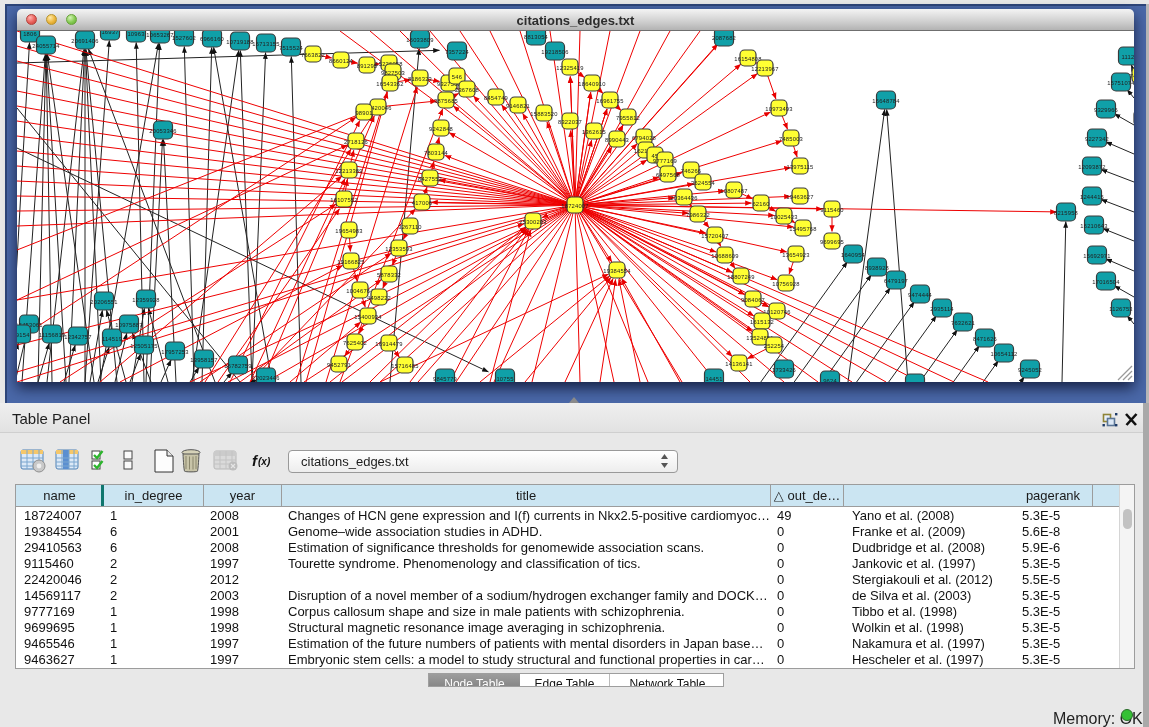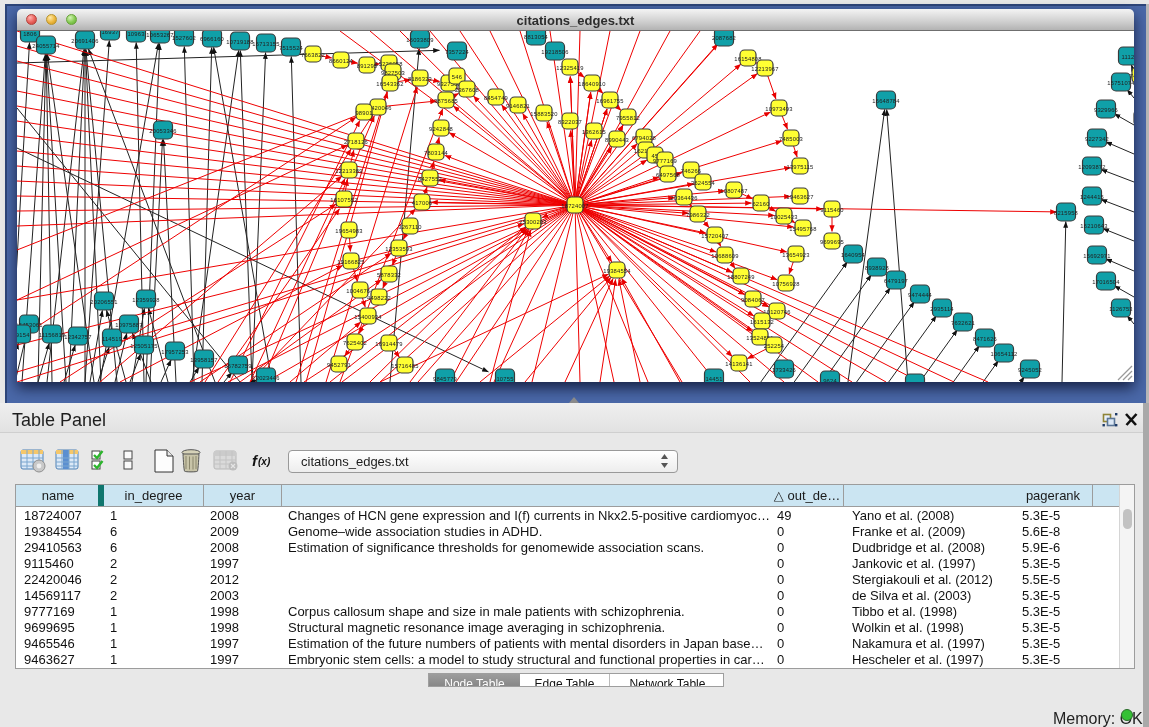--- a/index.html
+++ b/index.html
@@ -840,21 +840,21 @@
             <line x1="1101" y1="349" x2="1115" y2="335"></line>
           </g>
         </svg>
       </div>
  </div>
 </div>
 <div class="abs" style="left:569px;top:397px;width:0;height:0;border-left:5px solid transparent;border-right:5px solid transparent;border-bottom:6px solid #8a8a8a"></div>
 
 <div class="abs" style="left:0;top:403px;width:1149px;height:324px;background:#e8e8e8">
  <div class="abs" style="left:0;top:0;width:1149px;height:30px;background:linear-gradient(#efefef,#e2e2e2);border-bottom:1px solid #cfcfcf">
-   <div class="abs" style="left:12px;top:7px;font-size:18px;color:#1e1e1e">Table Panel</div>
+   <div class="abs" style="left:12px;top:7px;font-size:15px;color:#1e1e1e">Table Panel</div>
    <svg class="abs" width="40" height="18" viewBox="0 0 40 18" style="left:1100px;top:6px">
      <rect x="3.5" y="5.5" width="7" height="7" fill="#e8f0fa" stroke="#8f8436" stroke-width="1.6"></rect>
      <rect x="7.5" y="9.5" width="7" height="7" fill="#dce8f6" stroke="#5a7596" stroke-width="1.6"></rect>
      <rect x="15" y="4" width="2.4" height="2.4" fill="#1d3a66"></rect>
         <rect x="2.5" y="15" width="2.4" height="2.4" fill="#1d3a66"></rect>
         <rect x="15" y="15" width="2.4" height="2.4" fill="#1d3a66"></rect>
      <path d="M26 5 L36 16 M36.5 5 L26.5 16" stroke="#111" stroke-width="2.6"></path>
    </svg>
  </div>
 
@@ -897,74 +897,77 @@
   <div class="abs" style="left:288px;top:17px;width:390px;height:23px;background:linear-gradient(#ffffff,#ededed);border:1px solid #999;border-radius:4px;font-size:13px;color:#1c1c1c;line-height:21px;padding-left:12px">citations_edges.txt
     <svg class="abs" width="9" height="14" viewBox="0 0 9 14" style="right:8px;top:3px">
           <path d="M4.5 0L8 5H1z" fill="#555"></path>
           <path d="M4.5 14L8 9H1z" fill="#555"></path>
         </svg>
   </div>
  </div>
 
  <div class="abs" style="left:15px;top:81px;width:1120px;height:185px;background:#fff;border:1px solid #9c9c9c">
    <div class="abs" style="left:0;top:0;width:1104px;height:22px;background:#cbe5f2;border-bottom:1px solid #9c9c9c;font-size:13px;color:#1a1a1a">
-        <div style="position:absolute;left:2px;top:0;width:86px;height:21px;border-right:6px solid #0f766e;text-align:center;line-height:21px;overflow:hidden">name</div>
+        <div style="position:absolute;left:2px;top:0;width:86px;height:21px;border-right:3px solid #0f766e;text-align:center;line-height:21px;overflow:hidden">name</div>
         <div style="position:absolute;left:88px;top:0;width:100px;height:21px;border-right:1px solid #9c9c9c;text-align:center;line-height:21px;overflow:hidden">in_degree</div>
         <div style="position:absolute;left:188px;top:0;width:78px;height:21px;border-right:1px solid #9c9c9c;text-align:center;line-height:21px;overflow:hidden">year</div>
+        <div style="position:absolute;left:266px;top:0;width:489px;height:21px;border-right:1px solid #9c9c9c;text-align:center;line-height:21px;overflow:hidden">title</div>
         <div style="position:absolute;left:755px;top:0;width:73px;height:21px;border-right:1px solid #9c9c9c;text-align:center;line-height:21px;overflow:hidden">△ out_de…</div>
         <div style="position:absolute;left:998px;top:0;width:79px;height:21px;border-right:1px solid #9c9c9c;text-align:center;line-height:21px;overflow:hidden">pagerank</div>
       </div>
    <div class="abs" style="left:0;top:23px;width:1104px;height:160px;font-size:13px;color:#111">
         <div style="position:absolute;left:0;top:0px;width:1104px;height:16px">
           <div style="position:absolute;left:8px;width:80px;top:0;white-space:nowrap;overflow:hidden">18724007</div>
           <div style="position:absolute;left:94px;width:94px;top:0;white-space:nowrap;overflow:hidden">1</div>
           <div style="position:absolute;left:194px;width:72px;top:0;white-space:nowrap;overflow:hidden">2008</div>
           <div style="position:absolute;left:272px;width:483px;top:0;white-space:nowrap;overflow:hidden">Changes of HCN gene expression and I(f) currents in Nkx2.5-positive cardiomyoc…</div>
           <div style="position:absolute;left:761px;width:67px;top:0;white-space:nowrap;overflow:hidden">49</div>
           <div style="position:absolute;left:836px;width:162px;top:0;white-space:nowrap;overflow:hidden">Yano et al. (2008)</div>
           <div style="position:absolute;left:1006px;width:71px;top:0;white-space:nowrap;overflow:hidden">5.3E-5</div>
         </div>
         <div style="position:absolute;left:0;top:16px;width:1104px;height:16px">
           <div style="position:absolute;left:8px;width:80px;top:0;white-space:nowrap;overflow:hidden">19384554</div>
           <div style="position:absolute;left:94px;width:94px;top:0;white-space:nowrap;overflow:hidden">6</div>
-          <div style="position:absolute;left:194px;width:72px;top:0;white-space:nowrap;overflow:hidden">2009</div>
+          <div style="position:absolute;left:194px;width:72px;top:0;white-space:nowrap;overflow:hidden">2001</div>
           <div style="position:absolute;left:272px;width:483px;top:0;white-space:nowrap;overflow:hidden">Genome–wide association studies in ADHD.</div>
           <div style="position:absolute;left:761px;width:67px;top:0;white-space:nowrap;overflow:hidden">0</div>
           <div style="position:absolute;left:836px;width:162px;top:0;white-space:nowrap;overflow:hidden">Franke et al. (2009)</div>
           <div style="position:absolute;left:1006px;width:71px;top:0;white-space:nowrap;overflow:hidden">5.6E-8</div>
         </div>
         <div style="position:absolute;left:0;top:32px;width:1104px;height:16px">
           <div style="position:absolute;left:8px;width:80px;top:0;white-space:nowrap;overflow:hidden">29410563</div>
           <div style="position:absolute;left:94px;width:94px;top:0;white-space:nowrap;overflow:hidden">6</div>
           <div style="position:absolute;left:194px;width:72px;top:0;white-space:nowrap;overflow:hidden">2008</div>
           <div style="position:absolute;left:272px;width:483px;top:0;white-space:nowrap;overflow:hidden">Estimation of significance thresholds for genomewide association scans.</div>
           <div style="position:absolute;left:761px;width:67px;top:0;white-space:nowrap;overflow:hidden">0</div>
           <div style="position:absolute;left:836px;width:162px;top:0;white-space:nowrap;overflow:hidden">Dudbridge et al. (2008)</div>
           <div style="position:absolute;left:1006px;width:71px;top:0;white-space:nowrap;overflow:hidden">5.9E-6</div>
         </div>
         <div style="position:absolute;left:0;top:48px;width:1104px;height:16px">
           <div style="position:absolute;left:8px;width:80px;top:0;white-space:nowrap;overflow:hidden">9115460</div>
           <div style="position:absolute;left:94px;width:94px;top:0;white-space:nowrap;overflow:hidden">2</div>
           <div style="position:absolute;left:194px;width:72px;top:0;white-space:nowrap;overflow:hidden">1997</div>
+          <div style="position:absolute;left:272px;width:483px;top:0;white-space:nowrap;overflow:hidden">Tourette syndrome. Phenomenology and classification of tics.</div>
           <div style="position:absolute;left:761px;width:67px;top:0;white-space:nowrap;overflow:hidden">0</div>
           <div style="position:absolute;left:836px;width:162px;top:0;white-space:nowrap;overflow:hidden">Jankovic et al. (1997)</div>
           <div style="position:absolute;left:1006px;width:71px;top:0;white-space:nowrap;overflow:hidden">5.3E-5</div>
         </div>
         <div style="position:absolute;left:0;top:64px;width:1104px;height:16px">
           <div style="position:absolute;left:8px;width:80px;top:0;white-space:nowrap;overflow:hidden">22420046</div>
           <div style="position:absolute;left:94px;width:94px;top:0;white-space:nowrap;overflow:hidden">2</div>
           <div style="position:absolute;left:194px;width:72px;top:0;white-space:nowrap;overflow:hidden">2012</div>
           <div style="position:absolute;left:761px;width:67px;top:0;white-space:nowrap;overflow:hidden">0</div>
           <div style="position:absolute;left:836px;width:162px;top:0;white-space:nowrap;overflow:hidden">Stergiakouli et al. (2012)</div>
           <div style="position:absolute;left:1006px;width:71px;top:0;white-space:nowrap;overflow:hidden">5.5E-5</div>
         </div>
         <div style="position:absolute;left:0;top:80px;width:1104px;height:16px">
           <div style="position:absolute;left:8px;width:80px;top:0;white-space:nowrap;overflow:hidden">14569117</div>
           <div style="position:absolute;left:94px;width:94px;top:0;white-space:nowrap;overflow:hidden">2</div>
           <div style="position:absolute;left:194px;width:72px;top:0;white-space:nowrap;overflow:hidden">2003</div>
+          <div style="position:absolute;left:272px;width:483px;top:0;white-space:nowrap;overflow:hidden">Disruption of a novel member of a sodium/hydrogen exchanger family and DOCK…</div>
           <div style="position:absolute;left:761px;width:67px;top:0;white-space:nowrap;overflow:hidden">0</div>
           <div style="position:absolute;left:836px;width:162px;top:0;white-space:nowrap;overflow:hidden">de Silva et al. (2003)</div>
           <div style="position:absolute;left:1006px;width:71px;top:0;white-space:nowrap;overflow:hidden">5.3E-5</div>
         </div>
         <div style="position:absolute;left:0;top:96px;width:1104px;height:16px">
           <div style="position:absolute;left:8px;width:80px;top:0;white-space:nowrap;overflow:hidden">9777169</div>
           <div style="position:absolute;left:94px;width:94px;top:0;white-space:nowrap;overflow:hidden">1</div>
           <div style="position:absolute;left:194px;width:72px;top:0;white-space:nowrap;overflow:hidden">1998</div>
           <div style="position:absolute;left:272px;width:483px;top:0;white-space:nowrap;overflow:hidden">Corpus callosum shape and size in male patients with schizophrenia.</div>
           <div style="position:absolute;left:761px;width:67px;top:0;white-space:nowrap;overflow:hidden">0</div>

